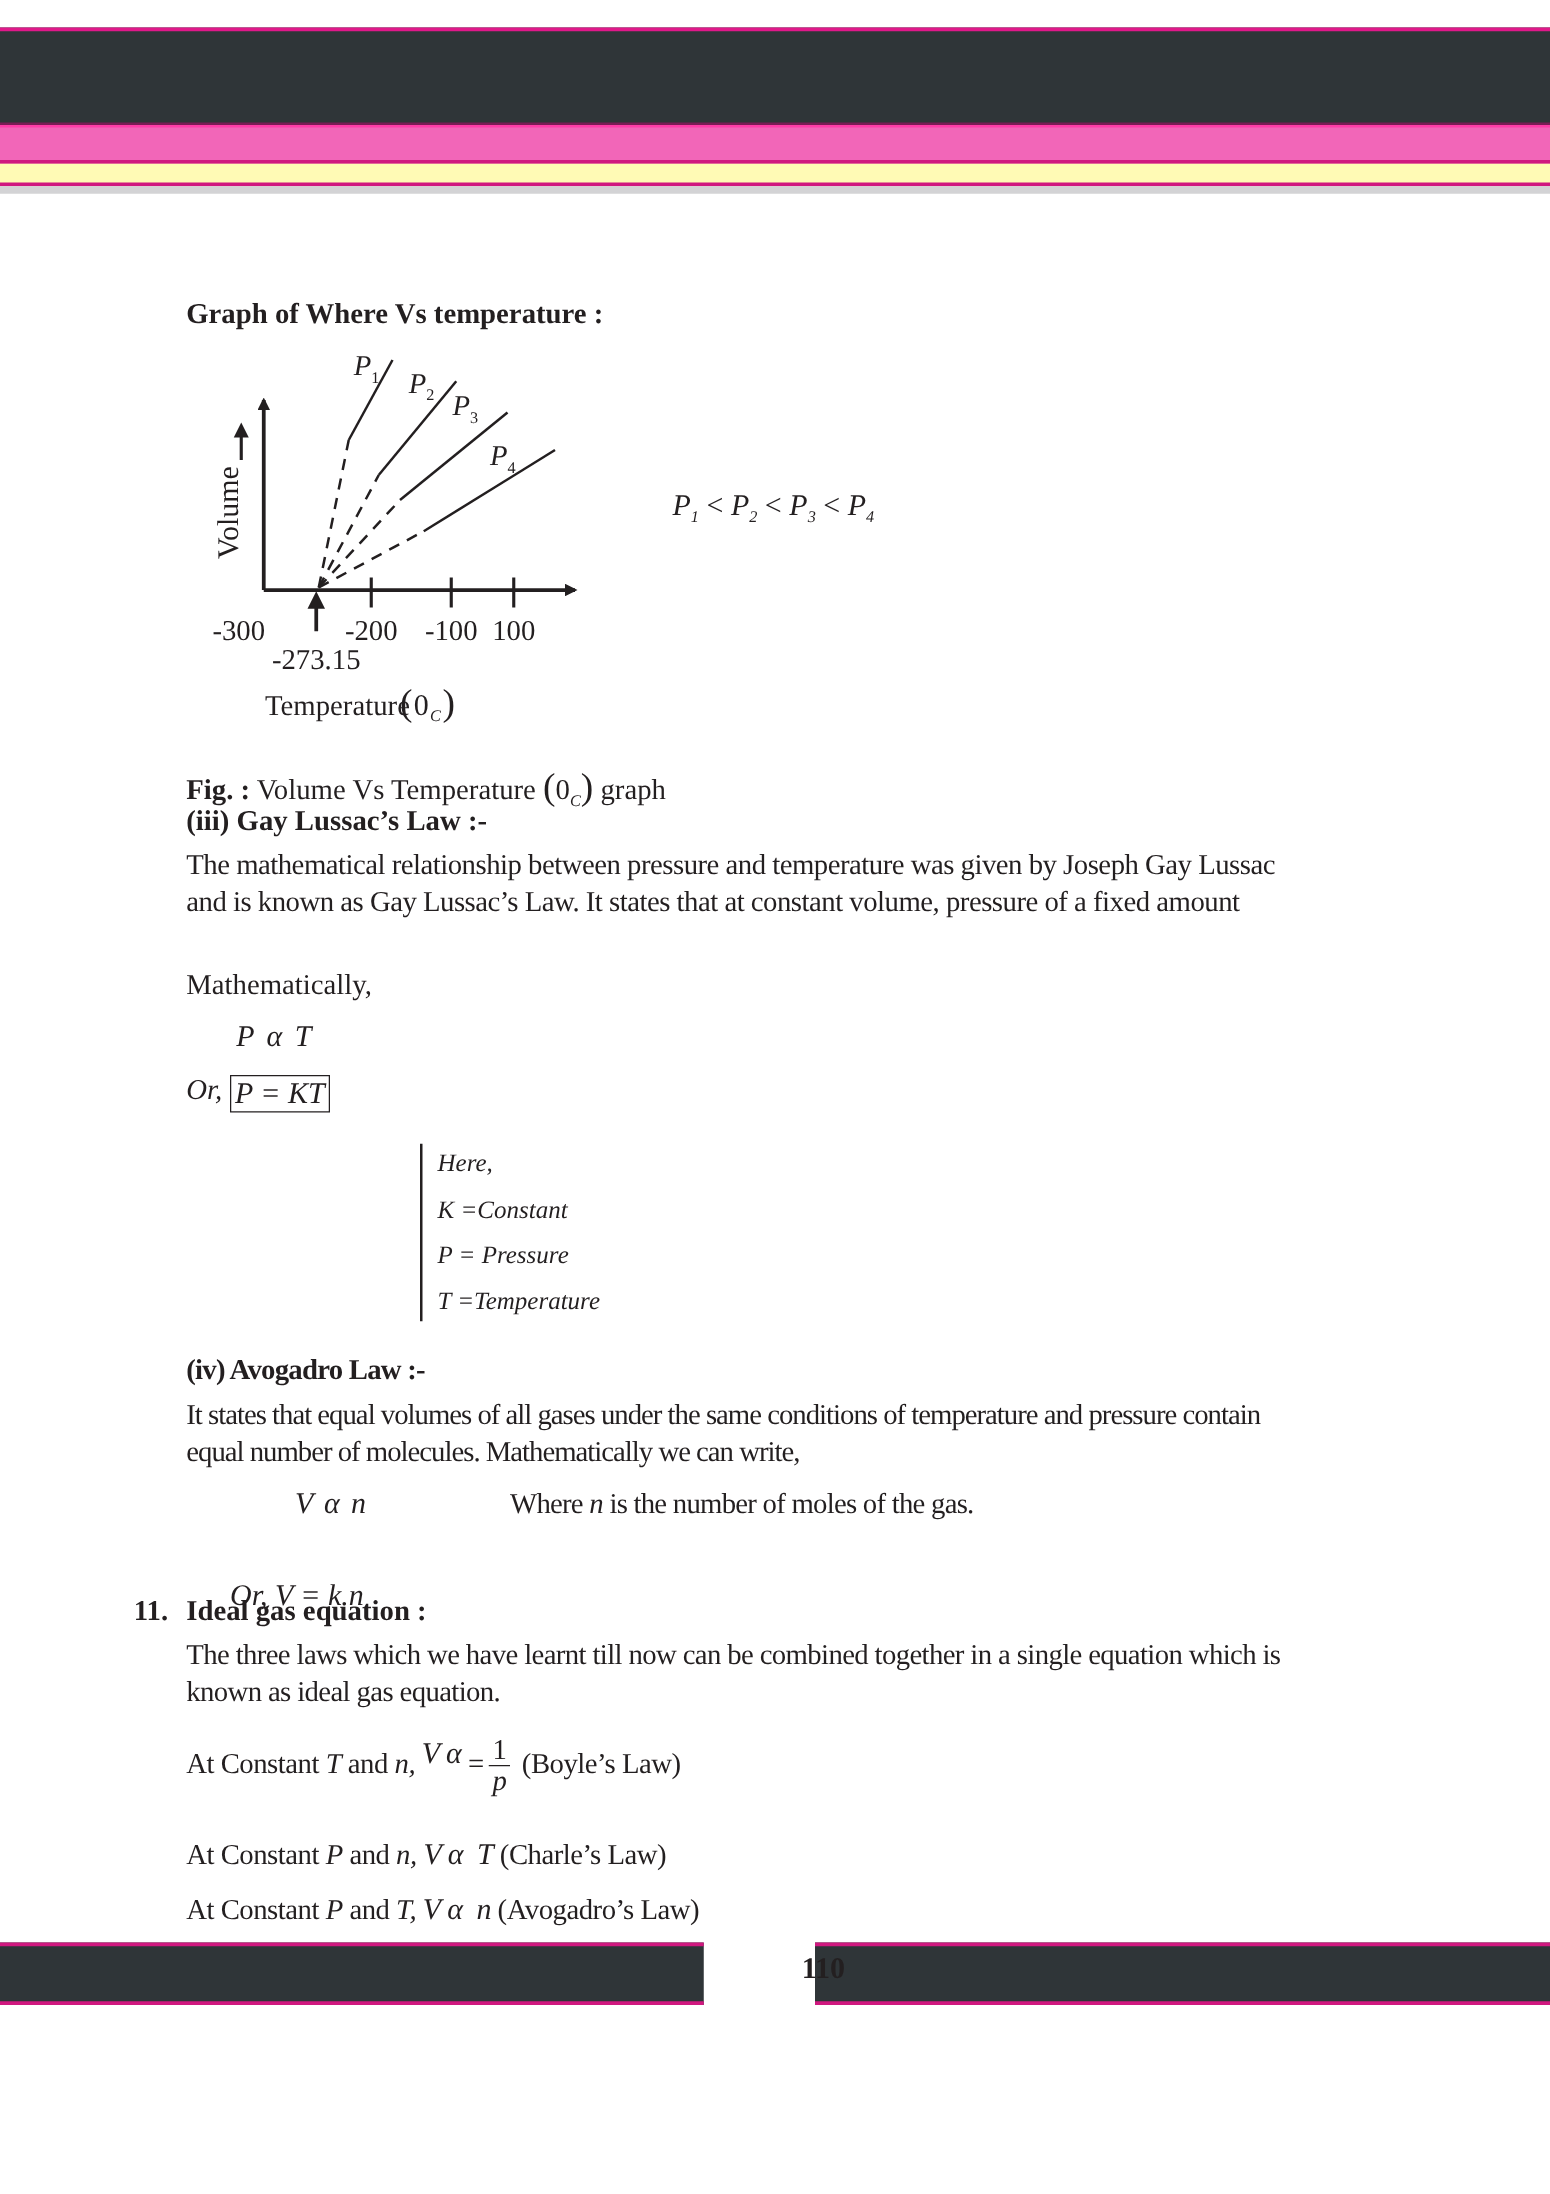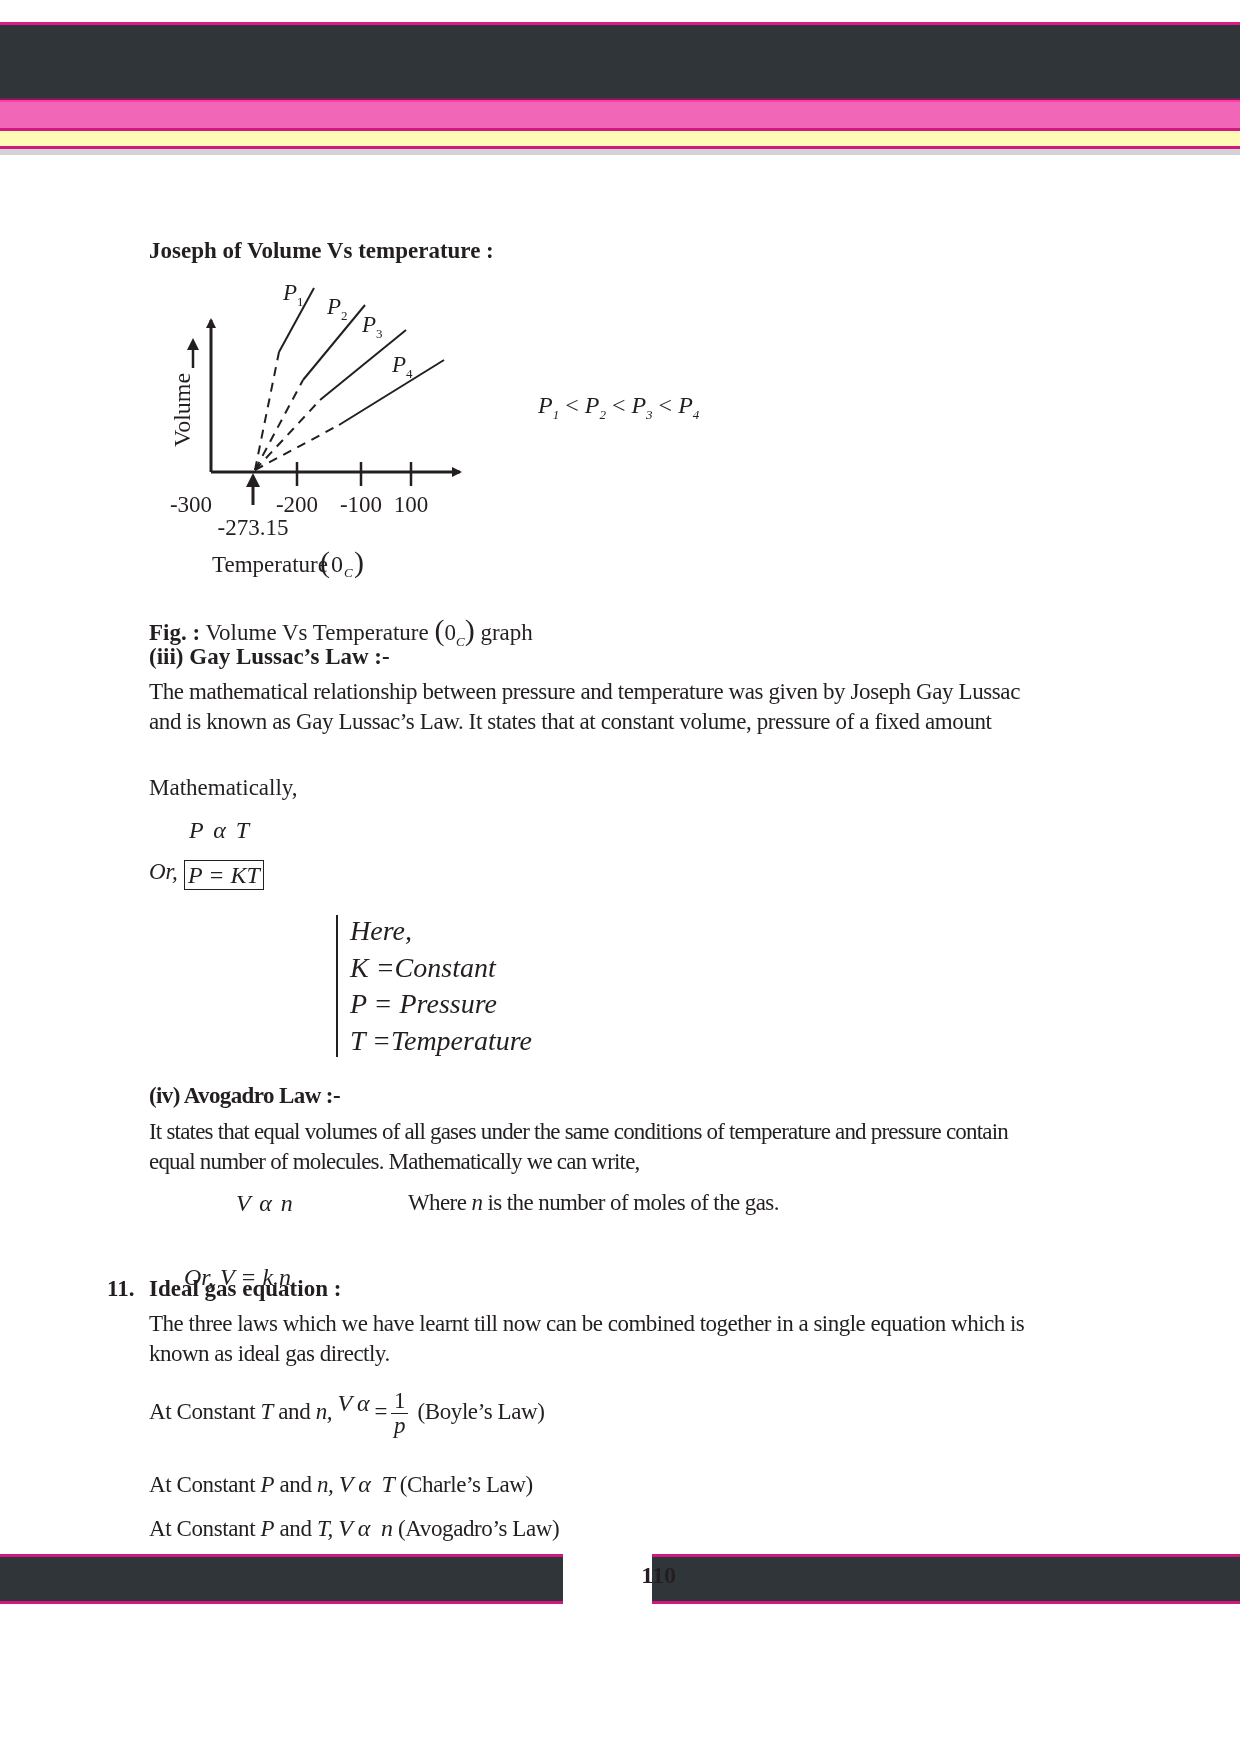--- a/index.html
+++ b/index.html
@@ -28,21 +28,21 @@
   svg text { font-family:"Liberation Serif", serif; fill:#231f20; }
 </style>
 </head>
 <body>
 
 <div class="abs hdr-dark"></div>
 <div class="abs hdr-pink"></div>
 <div class="abs hdr-yellow"></div>
 <div class="abs hdr-gray"></div>
 
-<div class="abs t bold" style="left:149px; top:236px;">Joseph of Volume Vs temperature :</div>
+<div class="abs t bold" style="left:149px; top:236px;">Graph of Where Vs temperature :</div>
 
 <svg class="abs" style="left:140px; top:270px;" width="420" height="310">
   <defs>
     <marker id="arr" markerWidth="10" markerHeight="10" refX="8" refY="5" orient="auto" markerUnits="userSpaceOnUse">
       <path d="M0,0 L10,5 L0,10 z" fill="#231f20"></path>
     </marker>
   </defs>
   <g id="axes">
     <line x1="71" y1="202" x2="71" y2="50" stroke="#231f20" stroke-width="3" marker-end="url(#arr)"></line>
     <line x1="71" y1="202" x2="320" y2="202" stroke="#231f20" stroke-width="3" marker-end="url(#arr)"></line>
@@ -112,21 +112,21 @@
 <div class="abs para" style="top:677px;">
   <div>The mathematical relationship between pressure and temperature was given by Joseph Gay Lussac</div>
   <div>and is known as Gay Lussac’s Law. It states that at constant volume, pressure of a fixed amount</div>
 </div>
 <div class="abs t" style="left:149px; top:773px;">Mathematically,</div>
 <div class="abs t it" style="left:189px; top:815px; font-size:24px; word-spacing:4px;">P α T</div>
 <div class="abs t it" style="left:149px; top:857px;">Or,</div>
 <div class="abs t it box" style="left:184px; top:860px; font-size:24px; line-height:28px;">P = KT</div>
 
 <div class="abs vbar"></div>
-<div class="abs t it" style="left:350px; top:913px; font-size:28px; line-height:36.5px;">
+<div class="abs t it" style="left:350px; top:913px; font-size:20px; line-height:36.5px;">
   <div><span>Here,</span></div>
   <div><span>K =</span><span>Constant</span></div>
   <div><span>P =</span> <span>Pressure</span></div>
   <div><span>T =</span><span>Temperature</span></div>
 </div>
 
 <div class="abs t bold" style="left:149px; top:1081px; letter-spacing:-0.6px;">(iv) Avogadro Law :-</div>
 <div class="abs para" style="top:1117px; letter-spacing:-0.8px;">
   <div>It states that equal volumes of all gases under the same conditions of temperature and pressure contain</div>
   <div>equal number of molecules. Mathematically we can write,</div>
@@ -134,21 +134,21 @@
 <div class="abs t it" style="left:236px; top:1188px; font-size:24px; word-spacing:3px;">V α n</div>
 <div class="abs t" style="left:408px; top:1188px; letter-spacing:-0.6px;">
   <span>Where</span> <span class="it">n</span> <span>is the number of moles of the gas.</span>
 </div>
 <div class="abs t it" style="left:184px; top:1234px; font-size:24px;margin-top:28px;">Or, V = k.n</div>
 
 <div class="abs t bold" style="left:107px; top:1274px;">11.</div>
 <div class="abs t bold" style="left:149px; top:1274px;">Ideal gas equation :</div>
 <div class="abs para" style="top:1309px; letter-spacing:-0.5px;">
   <div>The three laws which we have learnt till now can be combined together in a single equation which is</div>
-  <div>known as ideal gas directly.</div>
+  <div>known as ideal gas equation.</div>
 </div>
 
 <div class="abs t" style="left:149px; top:1387px; line-height:48px; letter-spacing:-0.4px;">
   <span>At Constant</span> <span class="it">T</span> <span>and</span> <span class="it">n,</span>
   <span class="it" style="font-size:24px; position:relative; top:-8px;">V α</span>
   <span>=</span><span class="frac"><span class="num">1</span><span class="it">p</span></span>
   <span>(Boyle’s Law)</span>
 </div>
 <div class="abs t" style="left:149px; top:1469px; letter-spacing:-0.4px;">
   <span>At Constant</span> <span class="it">P</span> <span>and</span> <span class="it">n,</span>

